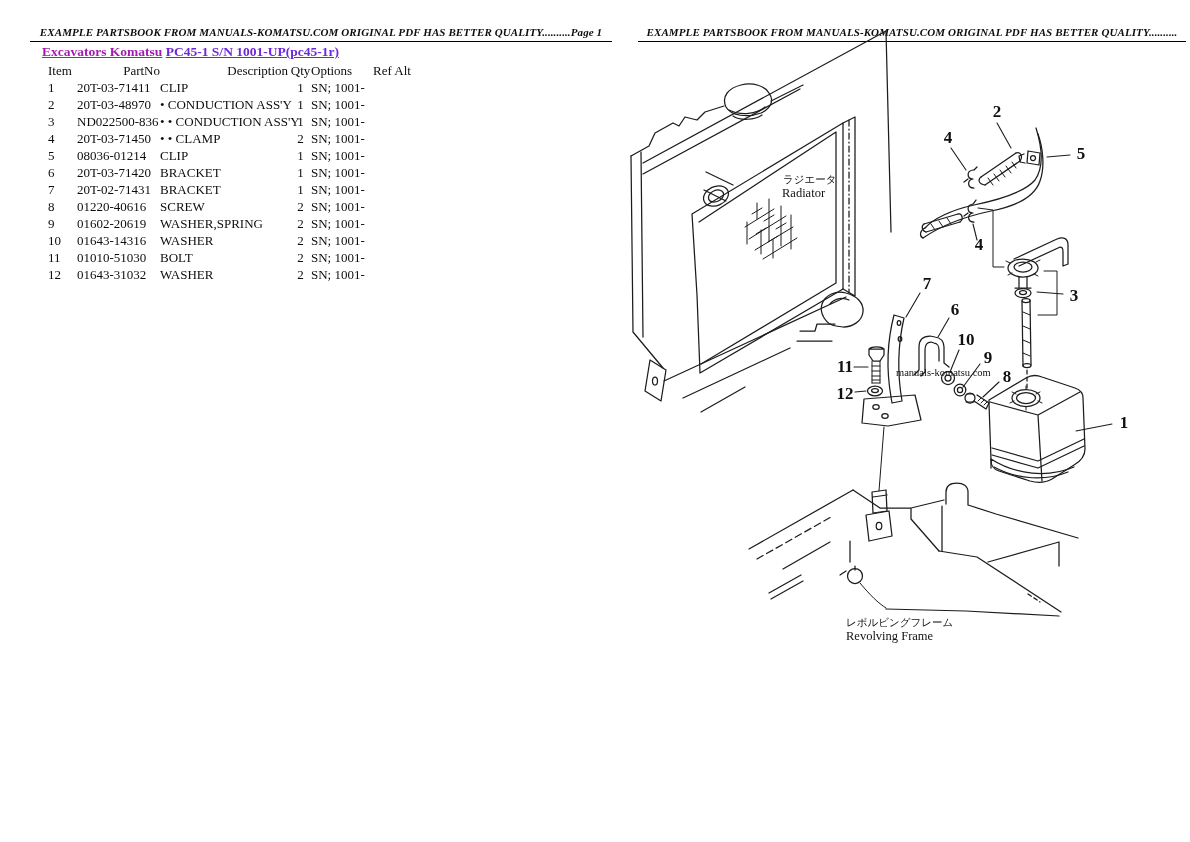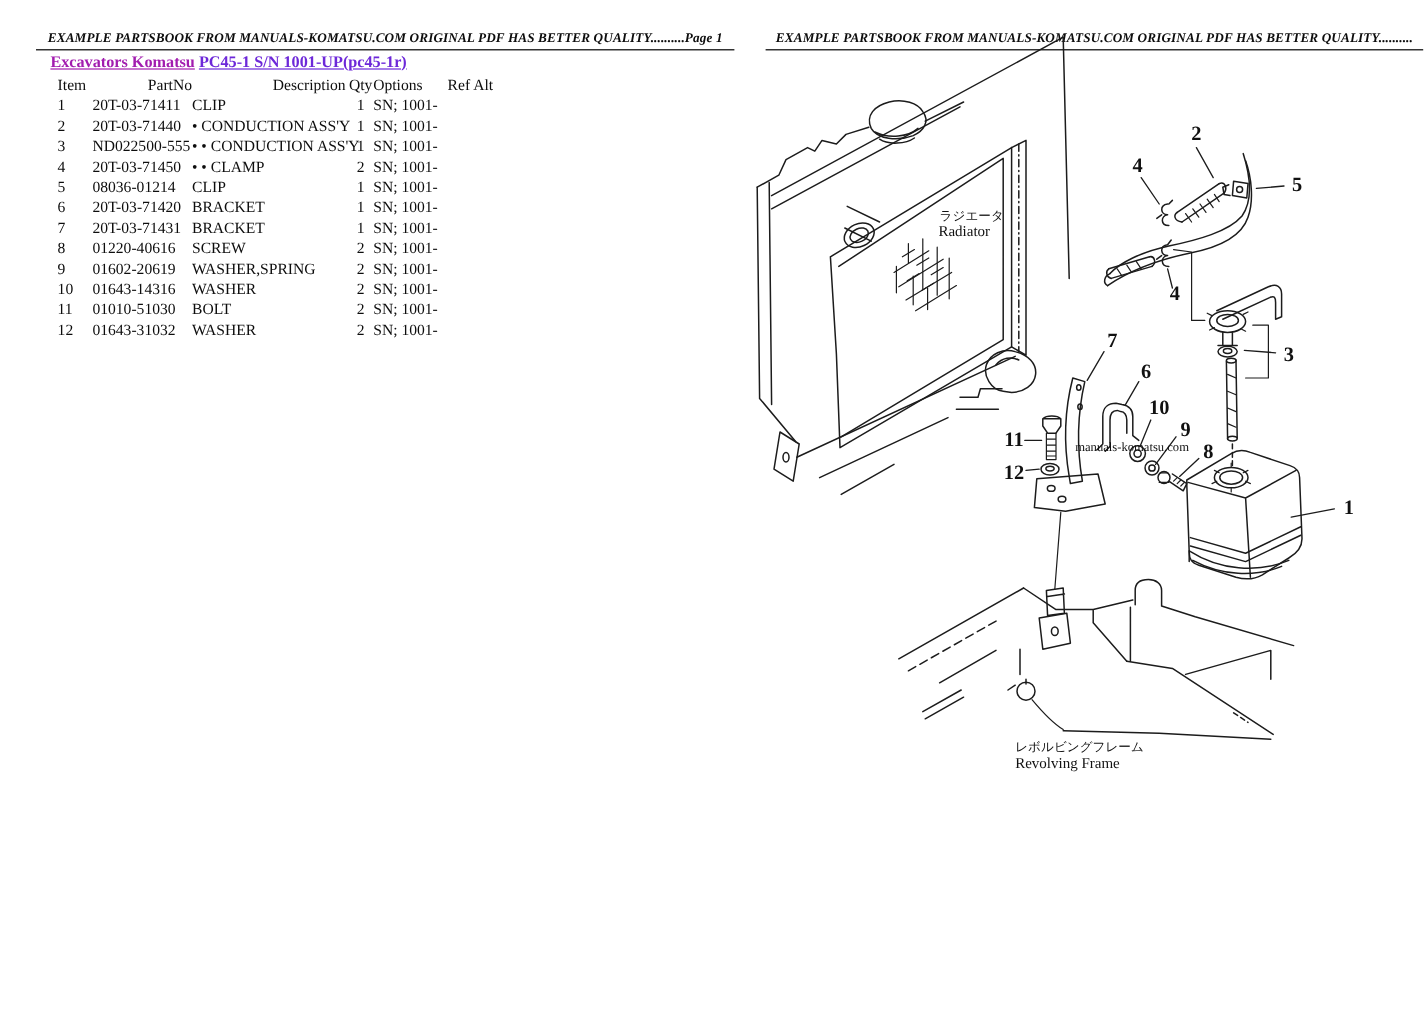--- a/index.html
+++ b/index.html
@@ -56,29 +56,29 @@
         <div class="trow">
           <div class="c0">1</div>
           <div class="c1">20T-03-71411</div>
           <div class="c2">CLIP</div>
           <div class="c3">1</div>
           <div class="c4">SN; 1001-</div>
           <div class="c5"></div>
         </div>
         <div class="trow">
           <div class="c0">2</div>
-          <div class="c1">20T-03-71440</div>
+          <div class="c1">20T-03-48970</div>
           <div class="c2">• CONDUCTION ASS'Y</div>
           <div class="c3">1</div>
           <div class="c4">SN; 1001-</div>
           <div class="c5"></div>
         </div>
         <div class="trow">
           <div class="c0">3</div>
-          <div class="c1">ND022500-555</div>
+          <div class="c1">ND022500-836</div>
           <div class="c2">• • CONDUCTION ASS'Y</div>
           <div class="c3">1</div>
           <div class="c4">SN; 1001-</div>
           <div class="c5"></div>
         </div>
         <div class="trow">
           <div class="c0">4</div>
           <div class="c1">20T-03-71450</div>
           <div class="c2">• • CLAMP</div>
           <div class="c3">2</div>
@@ -96,21 +96,21 @@
         <div class="trow">
           <div class="c0">6</div>
           <div class="c1">20T-03-71420</div>
           <div class="c2">BRACKET</div>
           <div class="c3">1</div>
           <div class="c4">SN; 1001-</div>
           <div class="c5"></div>
         </div>
         <div class="trow">
           <div class="c0">7</div>
-          <div class="c1">20T-03-71431</div>
+          <div class="c1">20T-02-71431</div>
           <div class="c2">BRACKET</div>
           <div class="c3">1</div>
           <div class="c4">SN; 1001-</div>
           <div class="c5"></div>
         </div>
         <div class="trow">
           <div class="c0">8</div>
           <div class="c1">01220-40616</div>
           <div class="c2">SCREW</div>
           <div class="c3">2</div>

